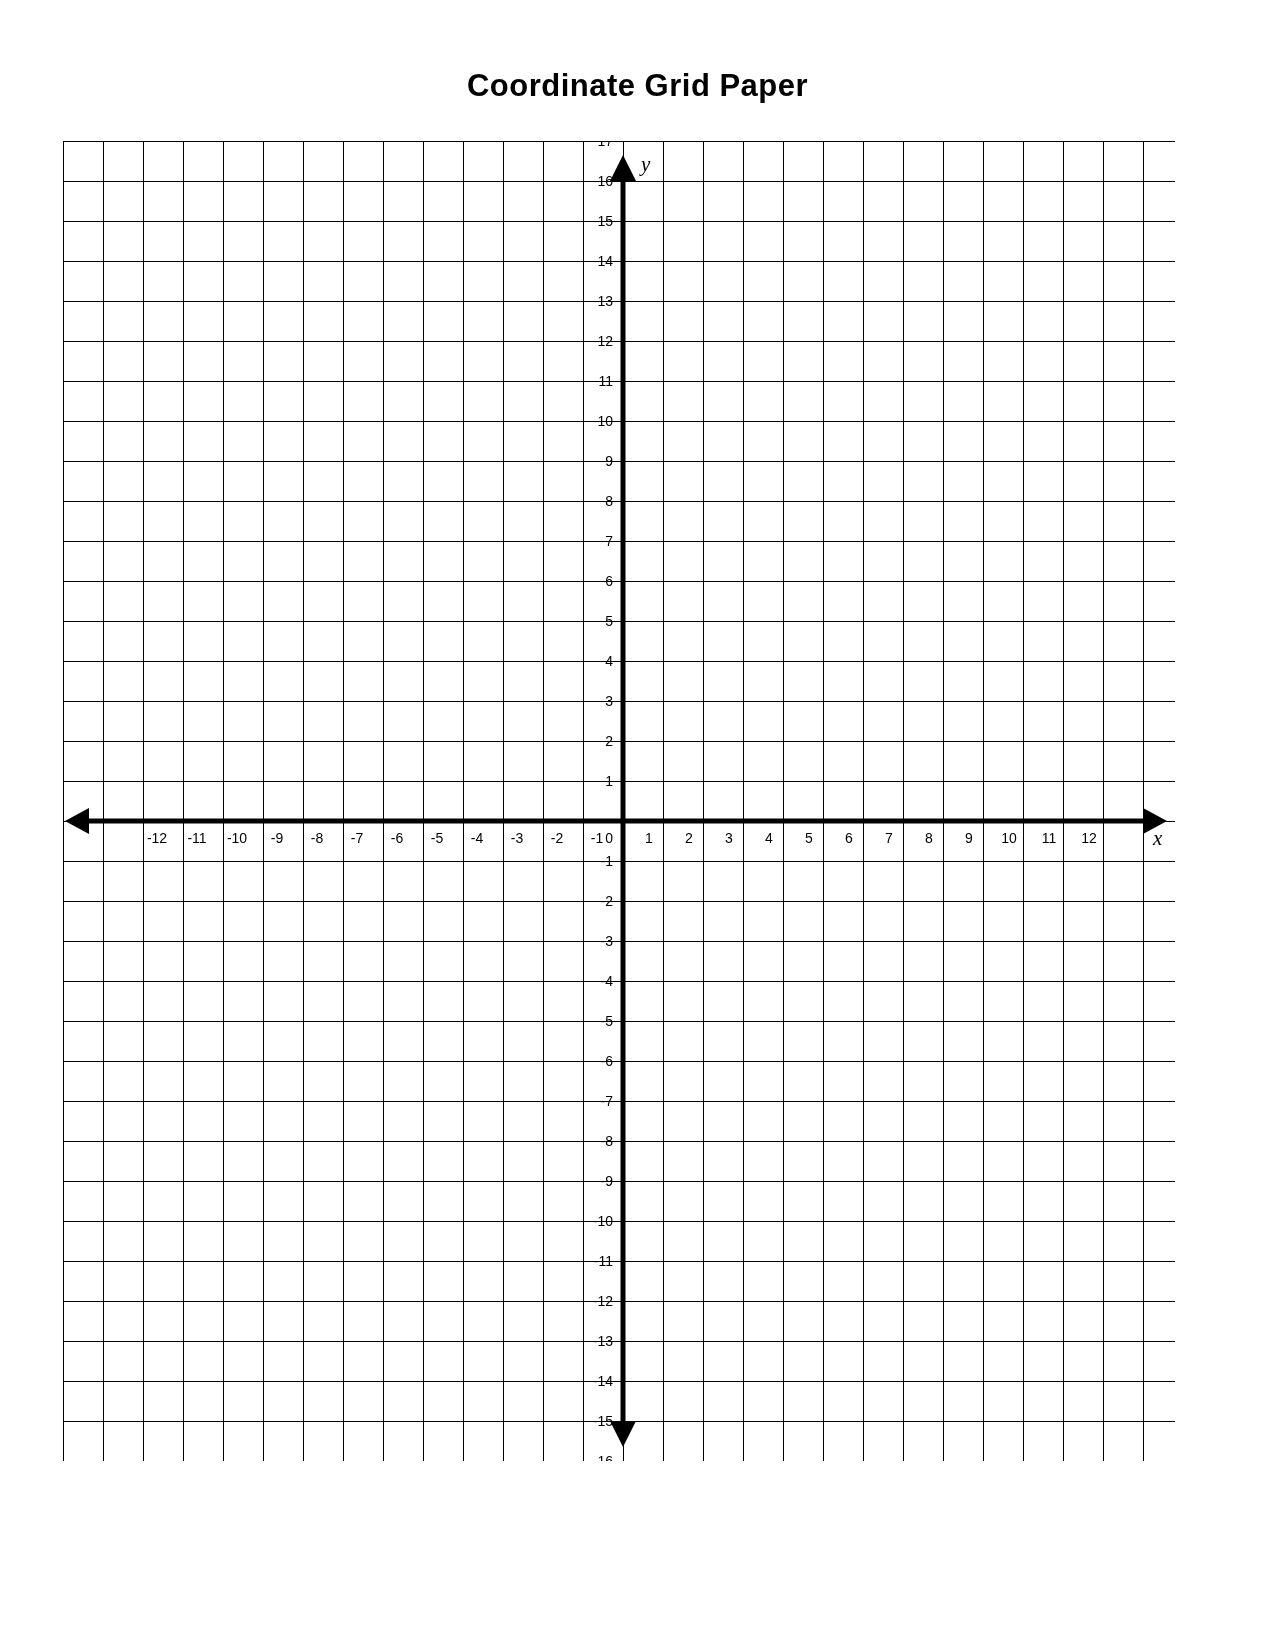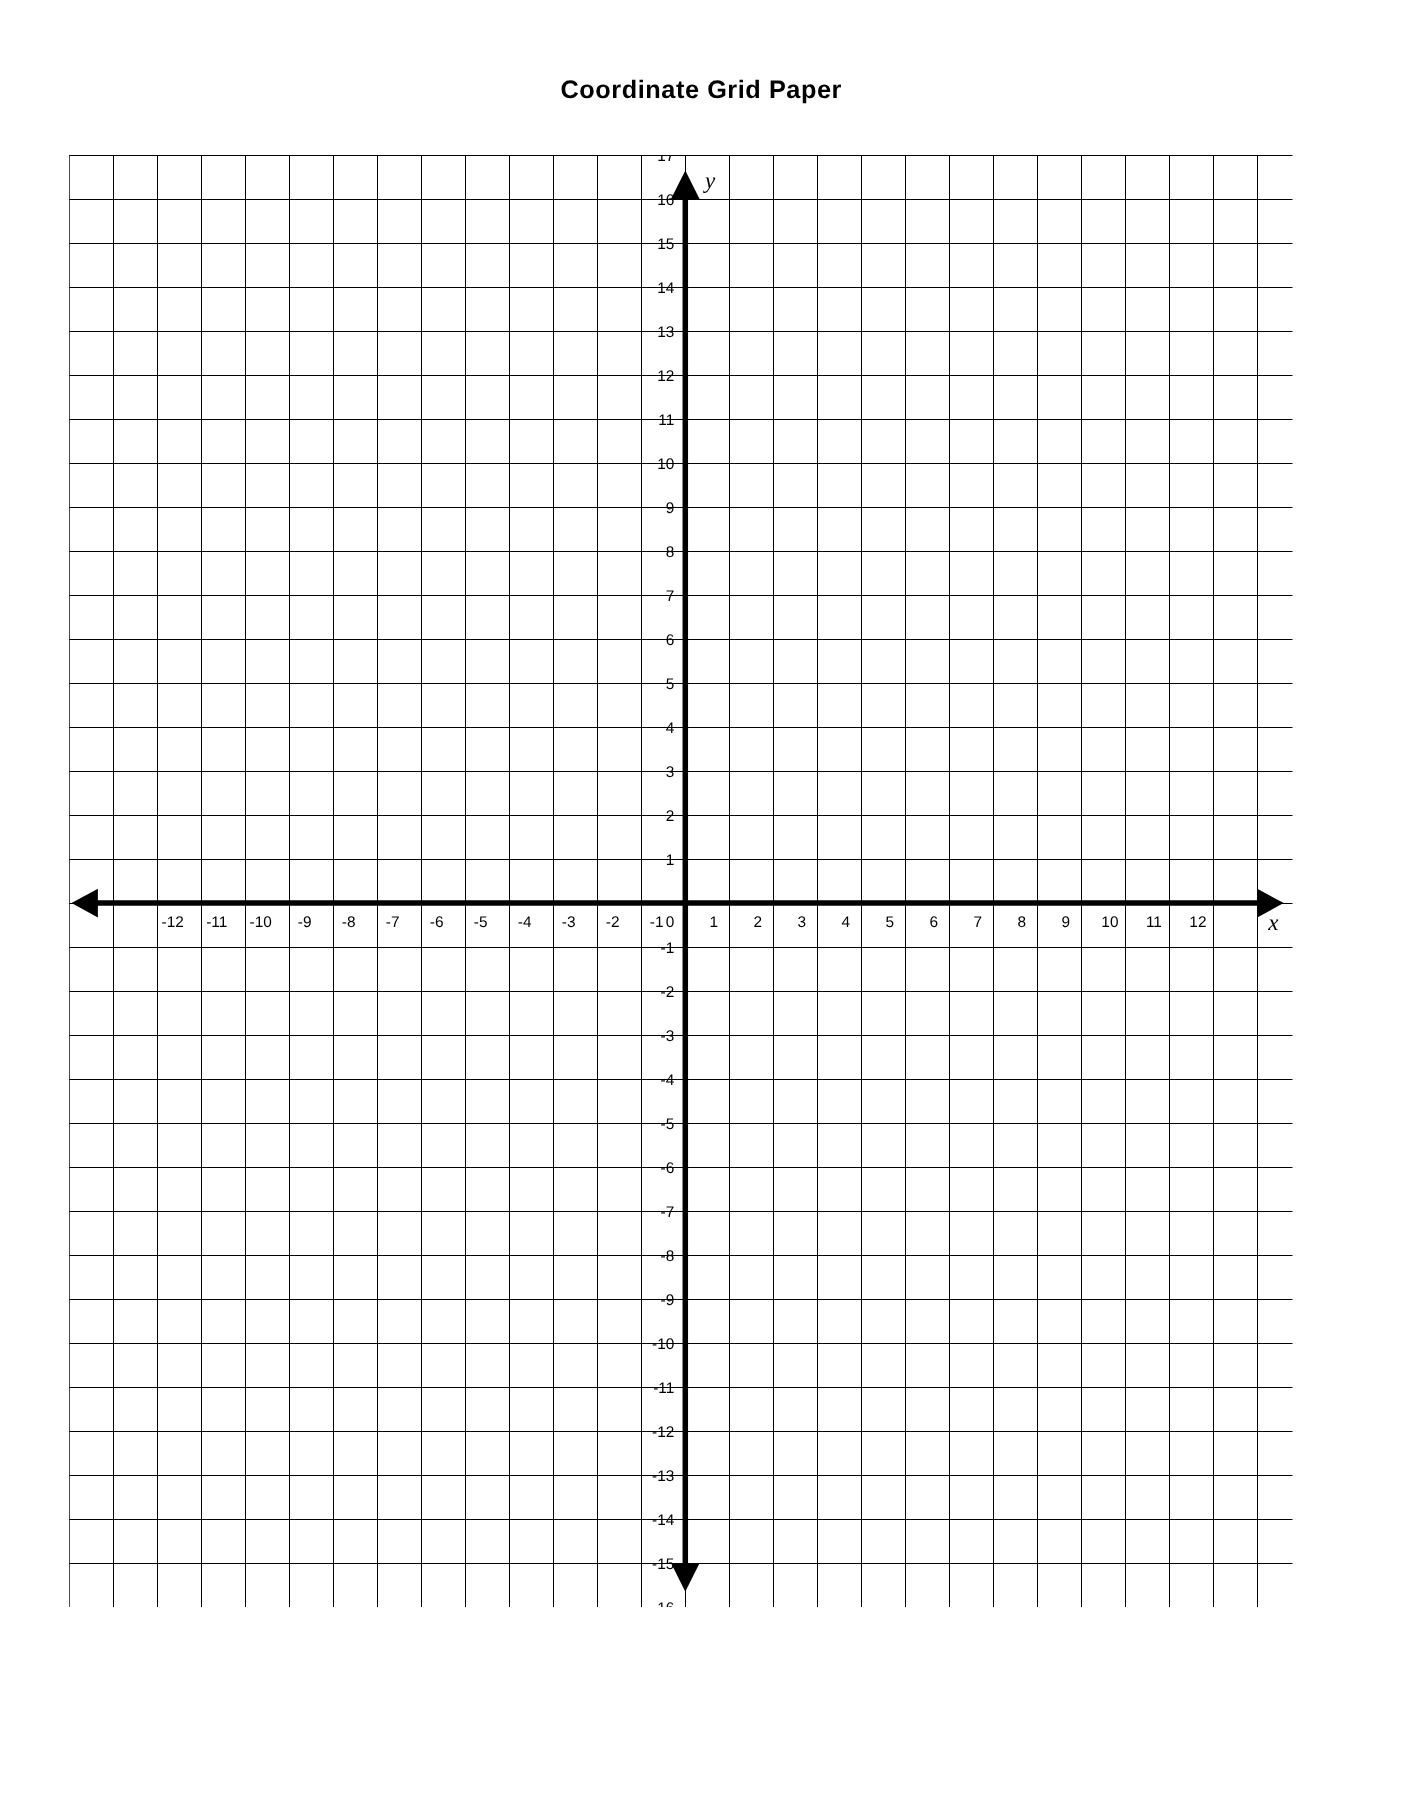--- a/index.html
+++ b/index.html
@@ -13,21 +13,21 @@
     font-family: "Liberation Sans", sans-serif;
     position: relative;
     overflow: hidden;
   }
   #page-title {
     position: absolute;
     top: 68px;
     left: 0;
     width: 1275px;
     text-align: center;
-    font-size: 23px;
+    font-size: 31px;
     font-weight: bold;
     letter-spacing: 0.5px;
     color: #000;
   }
   #grid-wrap {
     position: absolute;
     left: 63px;
     top: 141px;
     width: 1112px;
     height: 1320px;

